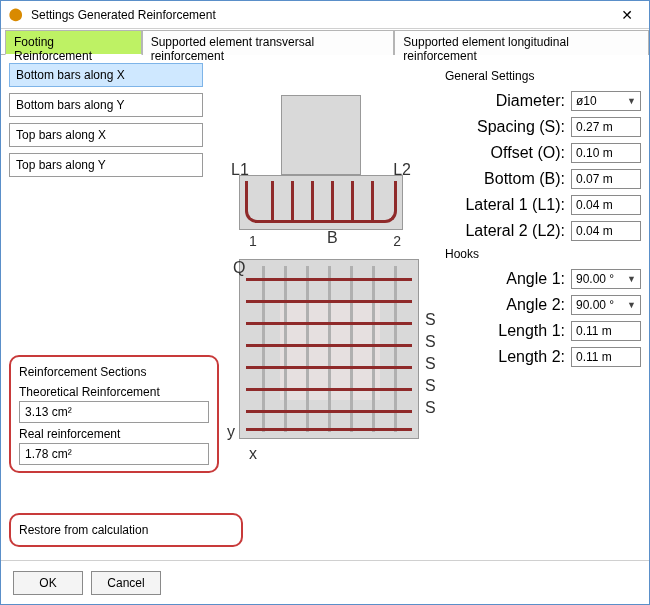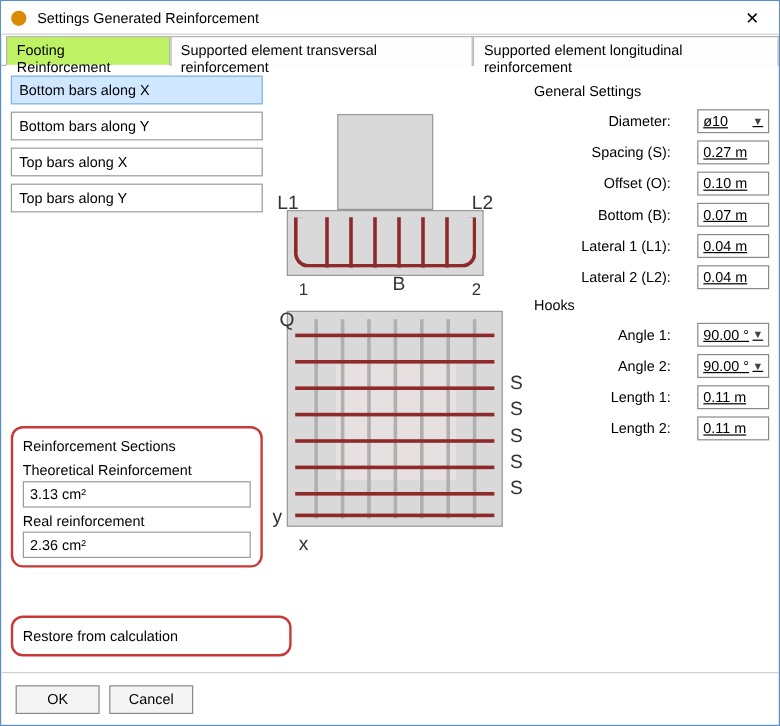--- a/index.html
+++ b/index.html
@@ -6,21 +6,21 @@
   body { margin: 0; font-family: "Segoe UI", Tahoma, sans-serif; font-size: 12px; color: #000; background: #fff; }
   .window { width: 650px; height: 605px; border: 1px solid #5a8fc9; position: relative; background: #fff; }
   .titlebar { height: 28px; background: #fff; display: flex; align-items: center; padding: 0 2px 0 8px; border-bottom: 1px solid #d0d0d0; }
   .titlebar .ticon { width: 16px; height: 16px; margin-right: 6px; color: #d98a00; font-weight: bold; }
   .titlebar .title { flex: 1; font-size: 12px; }
   .titlebar .close { width: 40px; height: 26px; display:flex; align-items:center; justify-content:center; font-size:14px; }
   .tabs { display: flex; border-bottom: 1px solid #b5b5b5; height: 26px; padding-left: 4px; }
   .tab { padding: 4px 8px; border: 1px solid #b5b5b5; border-bottom: none; background: #fdfdfd; font-size: 12px; margin-right: 0; position: relative; top: 1px; cursor: default; }
   .tab.active { background: #bef264; border-bottom: 1px solid #fff; }
   .content { position: relative; padding: 8px; height: calc(100% - 28px - 26px - 44px); }
-  .left-col { position: absolute; left: 8px; top: 8px; width: 210px; }
+  .left-col { position: absolute; left: 8px; top: 8px; width: 194px; }
   .opt { border: 1px solid #9a9a9a; padding: 4px 6px; margin-bottom: 6px; font-size: 12px; cursor: default; }
   .opt.sel { background: #cfe8ff; border-color: #7eb4e8; }
   .sections-group { position:absolute; left:8px; top:300px; width:210px; border:2px solid #c83a3a; border-radius:10px; padding:8px 8px 6px 8px; }
   .sections-group .grouptitle { font-size:12px; margin-bottom:6px; }
   .val-label { font-size:12px; margin:4px 0 2px 0; }
   .val-box { border:1px solid #9a9a9a; padding:3px 5px; font-size:12px; }
   .restore-group { position:absolute; left:8px; top:458px; width:234px; border:2px solid #c83a3a; border-radius:10px; padding:8px; font-size:12px; }
   .diagram-area { position:absolute; left:230px; top:40px; width:200px; }
   .diag1 { width:180px; height:150px; position:relative; }
   .pier { position:absolute; left:50px; top:0; width:80px; height:80px; background:#d9d9d9; border:1px solid #999; }
@@ -28,22 +28,22 @@
   .rebar-u { position:absolute; left:14px; top:86px; width:152px; height:42px; border:3px solid #8f2a2a; border-top:none; border-radius:0 0 12px 12px; }
   .rebar-v { position:absolute; top:86px; width:3px; height:42px; background:#8f2a2a; }
   .lbl { position:absolute; font-size:16px; color:#333; }
   .diag2 { width:180px; height:180px; background:#d9d9d9; border:1px solid #999; position:relative; margin-top:14px; margin-left:8px; }
   .hbar { position:absolute; left:6px; right:6px; height:3px; background:#8f2a2a; }
   .vbar { position:absolute; top:6px; bottom:6px; width:3px; background:#b0b0b0; }
   .inner-sq { position:absolute; left:40px; top:40px; width:100px; height:100px; background:#e6e0e0; }
   .right-col { position:absolute; right:8px; top:8px; width:200px; }
   .section-title { font-size:12px; margin:6px 0 8px 4px; }
   .row { display:flex; align-items:center; justify-content:flex-end; margin-bottom:6px; }
-  .row label { font-size:12px; margin-right:22px; text-align:left; }
-  .row input, .row .combo { width:60px; height:20px; border:1px solid #8a8a8a; font-size:12px; padding:1px 4px;text-decoration:underline; }
+  .row label { font-size:16px; margin-right:6px; text-align:left; }
+  .row input, .row .combo { width:70px; height:20px; border:1px solid #8a8a8a; font-size:12px; padding:1px 4px; }
   .row .combo { display:flex; align-items:center; justify-content:space-between; }
   .row .combo .arrow { font-size:9px; color:#444; }
   .footer { position:absolute; left:0; right:0; bottom:0; height:44px; border-top:1px solid #d0d0d0; display:flex; align-items:center; justify-content:space-between; padding:0 12px; }
   .logo { font-size:11px; font-weight:bold; color:#555; letter-spacing:0.3px; }
   .logo .adv { font-weight:normal; font-style:italic; font-size:10px; color:#777; }
   .btns { display:flex; gap:8px; }
   .btn { width:70px; height:24px; border:1px solid #8a8a8a; background:#f4f4f4; display:flex; align-items:center; justify-content:center; font-size:12px; cursor:default; }
 </style>
 </head>
 <body>
@@ -67,21 +67,21 @@
       <div class="opt">Bottom bars along Y</div>
       <div class="opt">Top bars along X</div>
       <div class="opt">Top bars along Y</div>
     </div>
 
     <div class="sections-group">
       <div class="grouptitle">Reinforcement Sections</div>
       <div class="val-label">Theoretical Reinforcement</div>
       <div class="val-box">3.13 cm²</div>
       <div class="val-label">Real reinforcement</div>
-      <div class="val-box">2.36 cm²</div>
+      <div class="val-box">1.78 cm²</div>
     </div>
 
     <div class="restore-group">Restore from calculation</div>
 
     <div class="diagram-area">
       <div class="diag1">
         <div class="pier"></div>
         <div class="foot"></div>
         <div class="rebar-u"></div>
         <div class="rebar-v" style="left:40px"></div>

